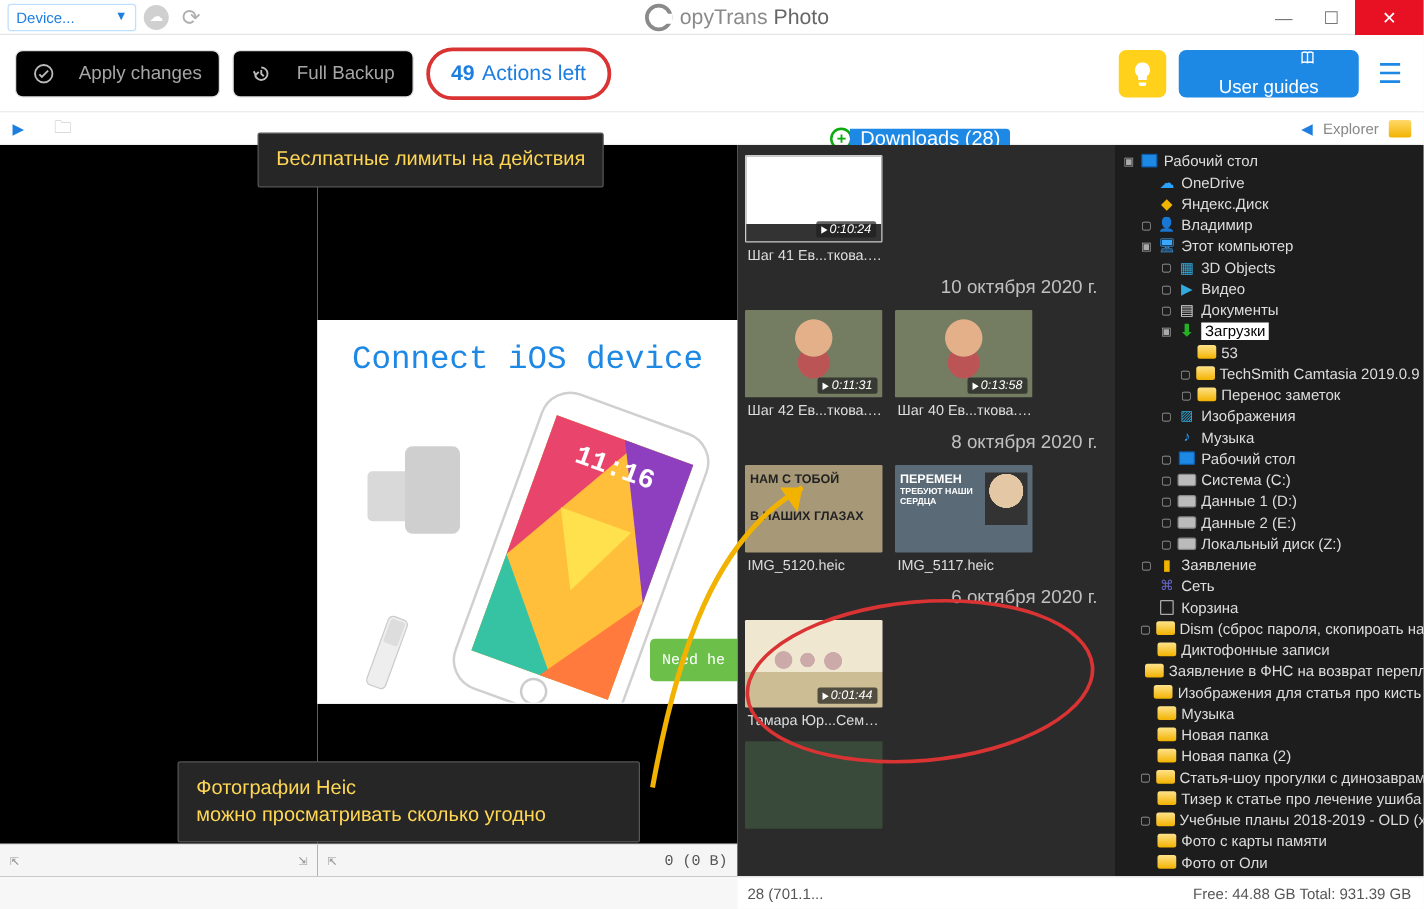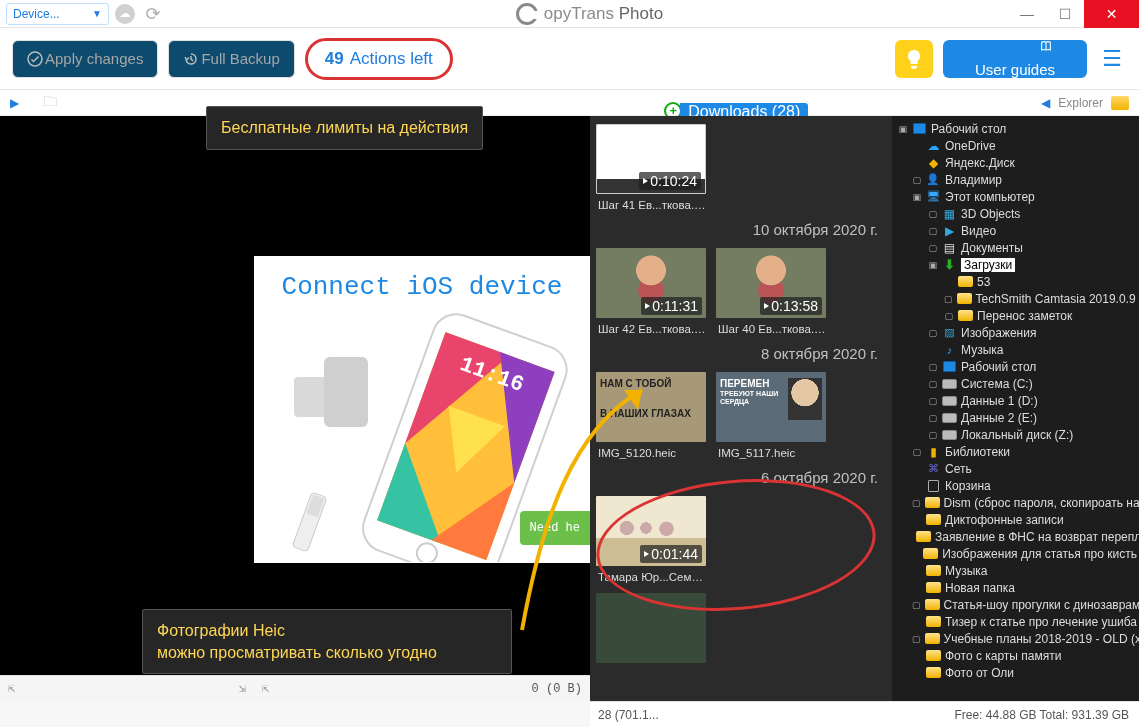--- a/index.html
+++ b/index.html
@@ -9,21 +9,21 @@
 .chev { font-size: 10px; color: #1e7ee0; }
 .tb-icon { width: 20px; height: 20px; border-radius: 50%; background: #d0d0d0; margin-right: 8px; display: inline-flex; align-items: center; justify-content: center; color: #fff; font-size: 11px; }
 .tb-icon.refresh { background: transparent; color: #b0b0b0; font-size: 18px; }
 .brand { flex: 1; display: flex; align-items: center; justify-content: center; gap: 6px; color: #8a8a8a; font-size: 17px; }
 .brand-icon { width: 22px; height: 22px; border-radius: 50%; border: 3px solid #8a8a8a; display: inline-block; position: relative; }
 .brand-icon::after { content:""; position:absolute; right:-3px; top:5px; width:8px; height:8px; background:#fff; }
 .win-btns { display: flex; }
 .win-btn { width: 38px; height: 28px; display: flex; align-items: center; justify-content: center; color: #777; font-size: 14px; }
 .win-btn.close { background: #e81123; color: #fff; width: 55px; }
 .toolbar-row { height: 62px; background: #fff; display: flex; align-items: center; padding: 0 12px; gap: 10px; border-bottom: 1px solid #e8e8e8; }
-.btn { height: 38px; display: flex; align-items: center; padding: 0 14px; border-radius: 6px; gap: 2px; border: 1px solid #e0e0e0; color: #a6a6a6; background: #0c4a6e; font-size: 15px; cursor: pointer; }
+.btn { height: 38px; display: flex; align-items: center; padding: 0 14px; border-radius: 6px; gap: 20px; border: 1px solid #e0e0e0; color: #a6a6a6; background: #000000; font-size: 15px; cursor: pointer; }
 .btn svg, .btn .icn { width: 16px; height: 16px; }
 .actions-pill { border: 3px solid #d93333; border-radius: 22px; height: 42px; width: 148px; display: flex; align-items: center; justify-content: center; gap: 6px; color: #1e7ee0; font-size: 17px; position: relative; }
 .actions-pill .num { font-weight: 700; }
 .spacer { flex: 1; }
 .tip-btn { width: 38px; height: 38px; border-radius: 6px; background: #ffd11a; display: flex; align-items: center; justify-content: center; color: #fff; font-size: 20px; }
 .guides-btn { height: 38px; padding: 0 32px; border-radius: 6px; background: #1e88e5; color: #fff; display: flex; align-items: flex-end; gap: 8px; font-size: 15px; flex-direction: column; }
 .menu-btn { width: 30px; color: #1e88e5; font-size: 22px; display: flex; align-items: center; justify-content: center; }
 .subbar { height: 26px; background: #fff; display: flex; align-items: center; border-bottom: 1px solid #eee; }
 .subbar-left { display: flex; align-items: center; gap: 24px; padding-left: 10px; }
 .mini-icon { color: #1e7ee0; font-size: 12px; }
@@ -44,21 +44,21 @@
 .connect-area { flex:1; background:#fff; position:relative; display:flex; flex-direction:column; align-items:center; padding-top:16px; overflow:hidden; }
 .connect-title { color:#1e88e5; font-size:26px; font-weight:400; }
 .phone-svg { width: 100%; height: 260px; }
 .need-btn { position:absolute; right:0; bottom:18px; height:34px; background:#6cc04a; color:#fff; padding:0 10px; display:flex; align-items:center; border-radius:4px 0 0 4px; font-size:12px; }
 .mid-black.bot { height: 138px; }
 .date-hdr { text-align:right; padding:4px 10px 6px 0; color:#c0c0c0; font-size:15px; }
 .thumb-row { display:flex; gap:10px; padding: 4px 2px; }
 .thumb { width:110px; display:flex; flex-direction:column; }
 .thumb-img { width:110px; height:70px; background:#888; position:relative; border-radius:1px; overflow:hidden; }
 .thumb-cap { font-size:11.5px; padding:5px 0 2px 2px; color:#ddd; white-space:nowrap; overflow:hidden; text-overflow:ellipsis; }
-.dur { position:absolute; right:4px; bottom:3px; background:rgba(30,30,30,0.7); color:#fff; font-size:14px; padding:1px 4px; border-radius:2px; display:flex; align-items:center; gap:2px; }
+.dur { position:absolute; right:4px; bottom:3px; background:rgba(30,30,30,0.7); color:#fff; font-size:10px; padding:1px 4px; border-radius:2px; display:flex; align-items:center; gap:2px;font-style:italic; }
 .dur::before { content:""; width:0; height:0; border-left:5px solid #fff; border-top:3px solid transparent; border-bottom:3px solid transparent; }
 .tree { padding: 4px 2px; }
 .tree-row { display:flex; align-items:center; height:17px; gap:4px; padding-left:4px; white-space:nowrap; cursor:default;}
 .tree-row .exp { width:10px; color:#aaa; font-size:9px; text-align:center; }
 .tree-row .fi { width:15px; height:13px; display:inline-flex; align-items:center; justify-content:center; }
 .tree-row.sel span.lbl { background:#fff; color:#000; padding:0 3px; }
 .fi-folder { background:linear-gradient(#ffe38a,#f2b200); border-radius:2px; width:15px; height:11px; display:inline-block; }
 .fi-drive { background:#bbb; border-radius:2px; width:15px; height:10px; display:inline-block; border:1px solid #888; }
 .fi-desk { width:13px; height:11px; background:#1e88e5; border:1px solid #0d5aa7; border-radius:1px; display:inline-block; }
 .fi-cloud { color:#2aa3ff; font-size:12px; }
@@ -389,21 +389,21 @@
       <div class="tree-row ind2">
           <span class="exp">▢</span>
           <span class="fi">
             <span class="fi-drive"></span>
           </span>
           <span class="lbl">Локальный диск (Z:)</span>
         </div>
       <div class="tree-row ind1">
           <span class="exp">▢</span>
           <span class="fi" style="color:#f2b200">▮</span>
-          <span class="lbl">Библиотеки</span>
+          <span class="lbl">Заявление</span>
         </div>
       <div class="tree-row ind1">
           <span class="exp"></span>
           <span class="fi fi-net">⌘</span>
           <span class="lbl">Сеть</span>
         </div>
       <div class="tree-row ind1">
           <span class="exp"></span>
           <span class="fi">
             <span class="fi-trash"></span>
@@ -444,20 +444,27 @@
             <span class="fi-folder"></span>
           </span>
           <span class="lbl">Музыка</span>
         </div>
       <div class="tree-row ind1">
           <span class="exp"></span>
           <span class="fi">
             <span class="fi-folder"></span>
           </span>
           <span class="lbl">Новая папка</span>
+        </div>
+      <div class="tree-row ind1">
+          <span class="exp"></span>
+          <span class="fi">
+            <span class="fi-folder"></span>
+          </span>
+          <span class="lbl">Новая папка (2)</span>
         </div>
       <div class="tree-row ind1">
           <span class="exp">▢</span>
           <span class="fi">
             <span class="fi-folder"></span>
           </span>
           <span class="lbl">Статья-шоу прогулки с динозаврам</span>
         </div>
       <div class="tree-row ind1">
           <span class="exp"></span>

